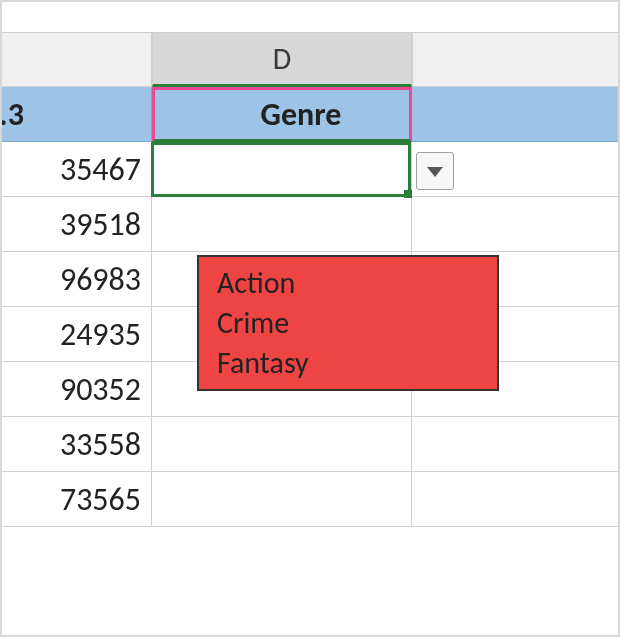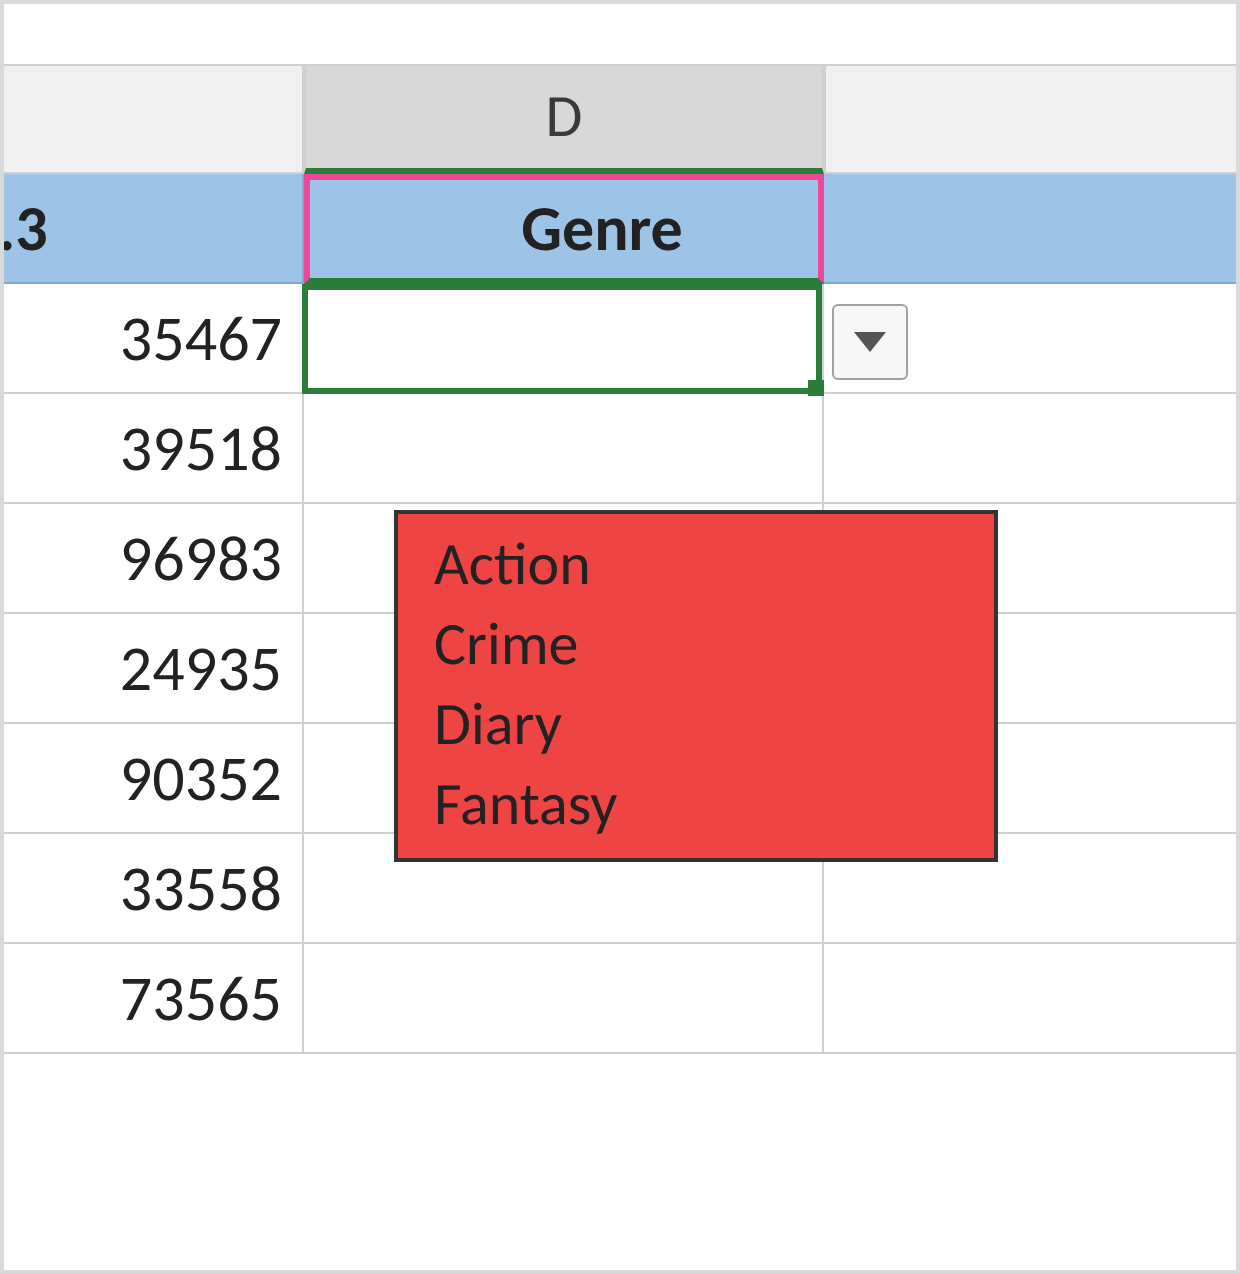--- a/index.html
+++ b/index.html
@@ -182,17 +182,16 @@
     <span>
       <svg viewBox="0 0 16 10">
           <polygon points="0,0 16,0 8,10" fill="#555"></polygon>
         </svg>
     </span>
   </div>
 
   <div class="dd-list" style="left:151px; top:253px; width:302px;">
     <div class="dd-item">Action</div>
     <div class="dd-item">Crime</div>
-    <div class="dd-item">Diary</div>
     <div class="dd-item">Fantasy</div>
   </div>
 
 </div>
 
 </body></html>

